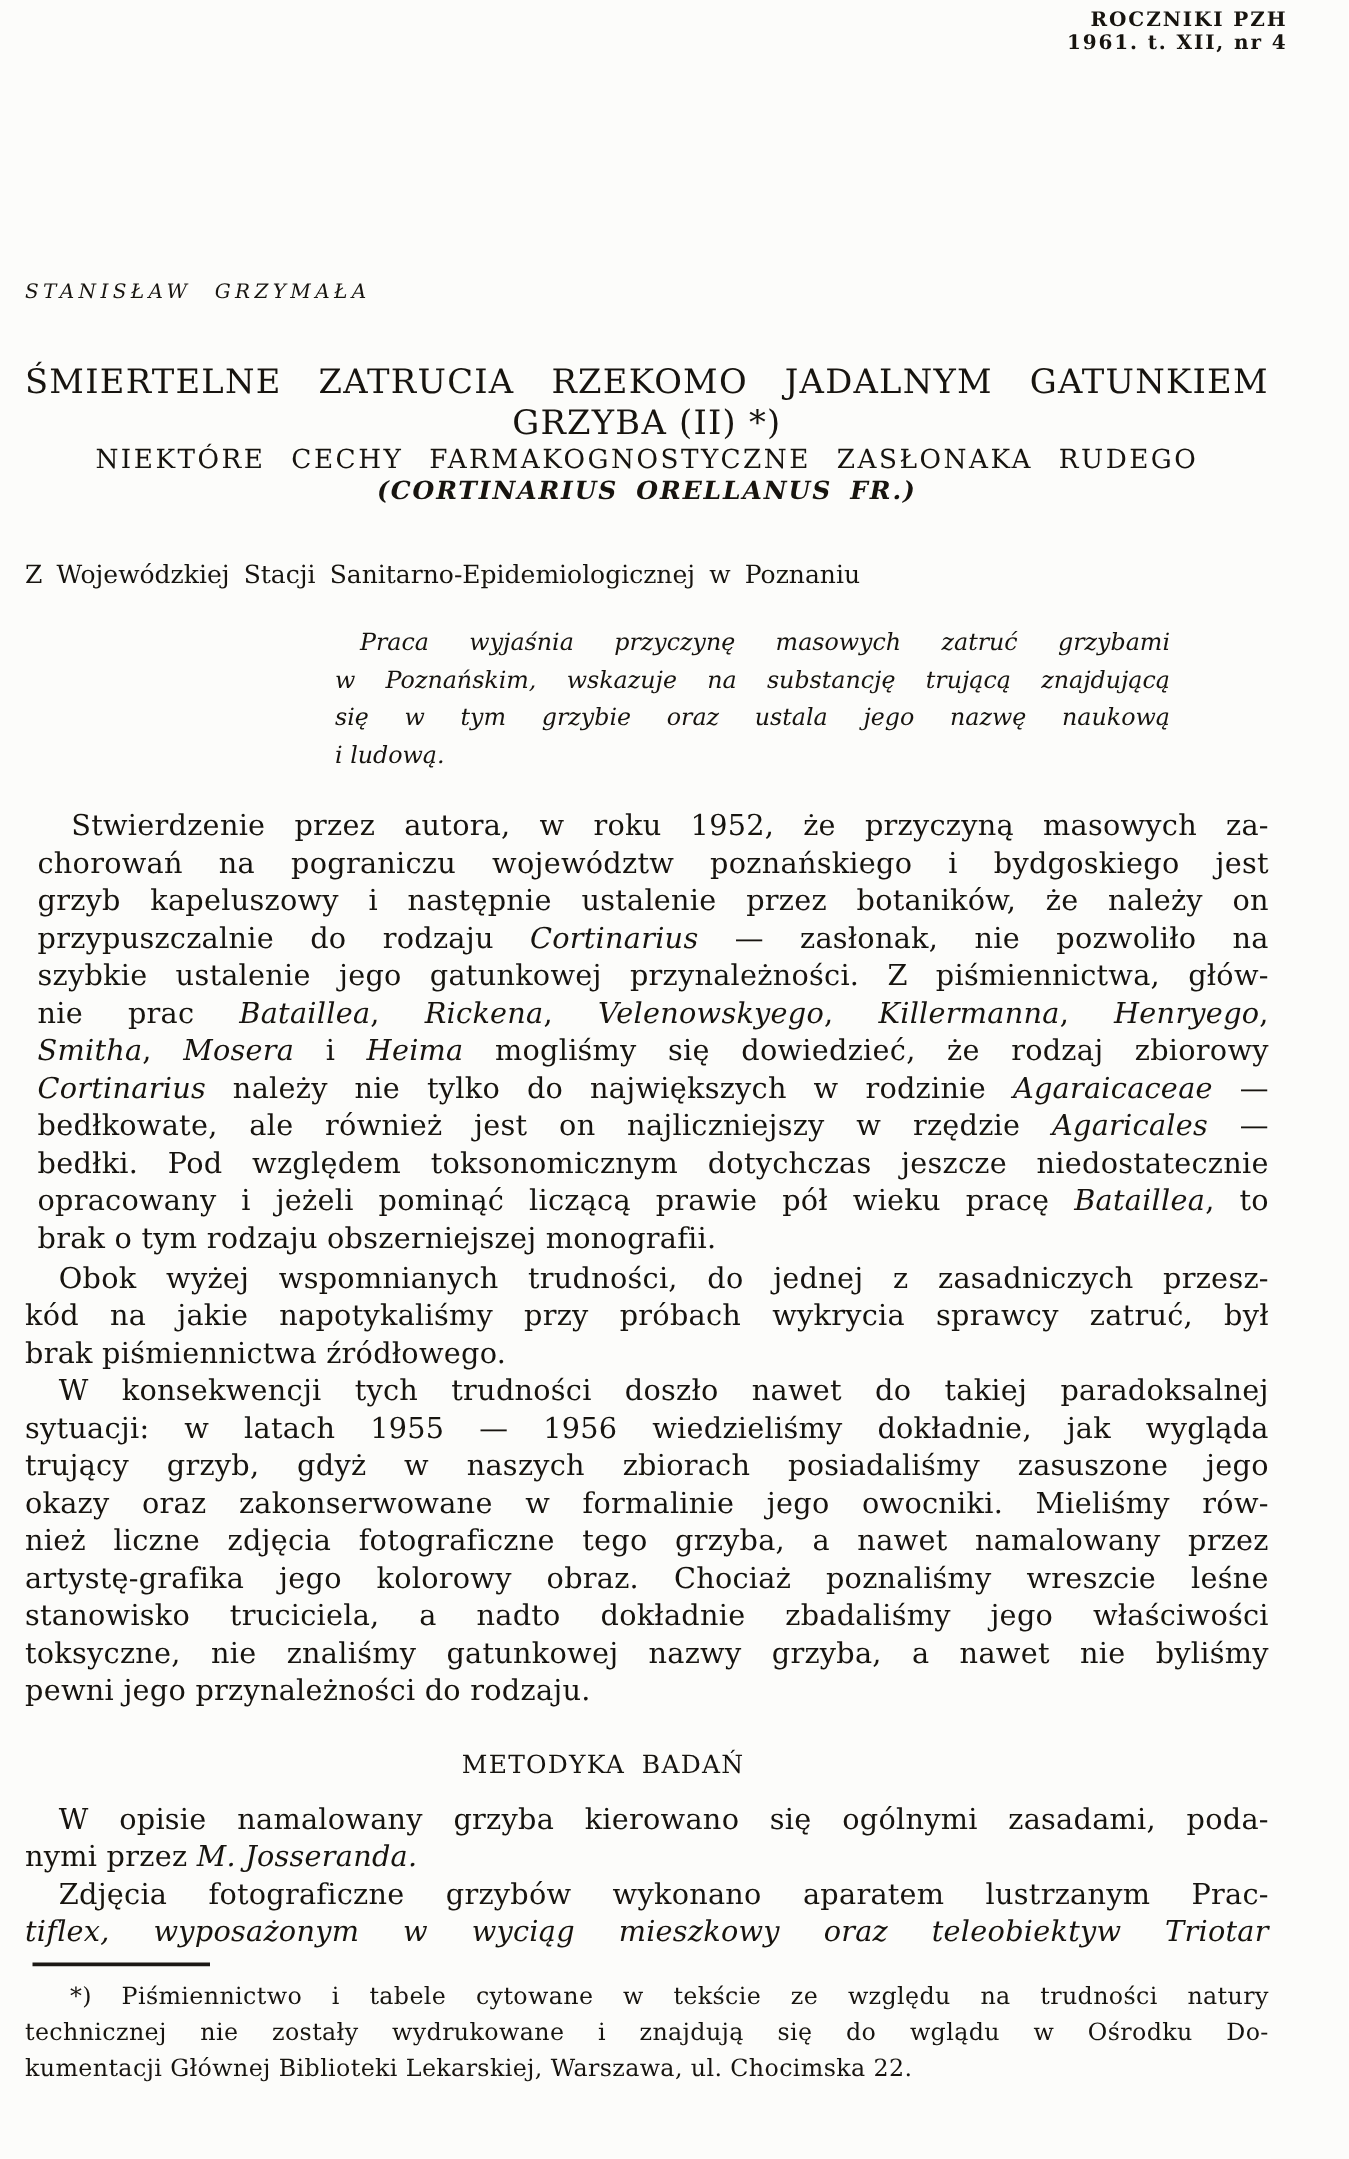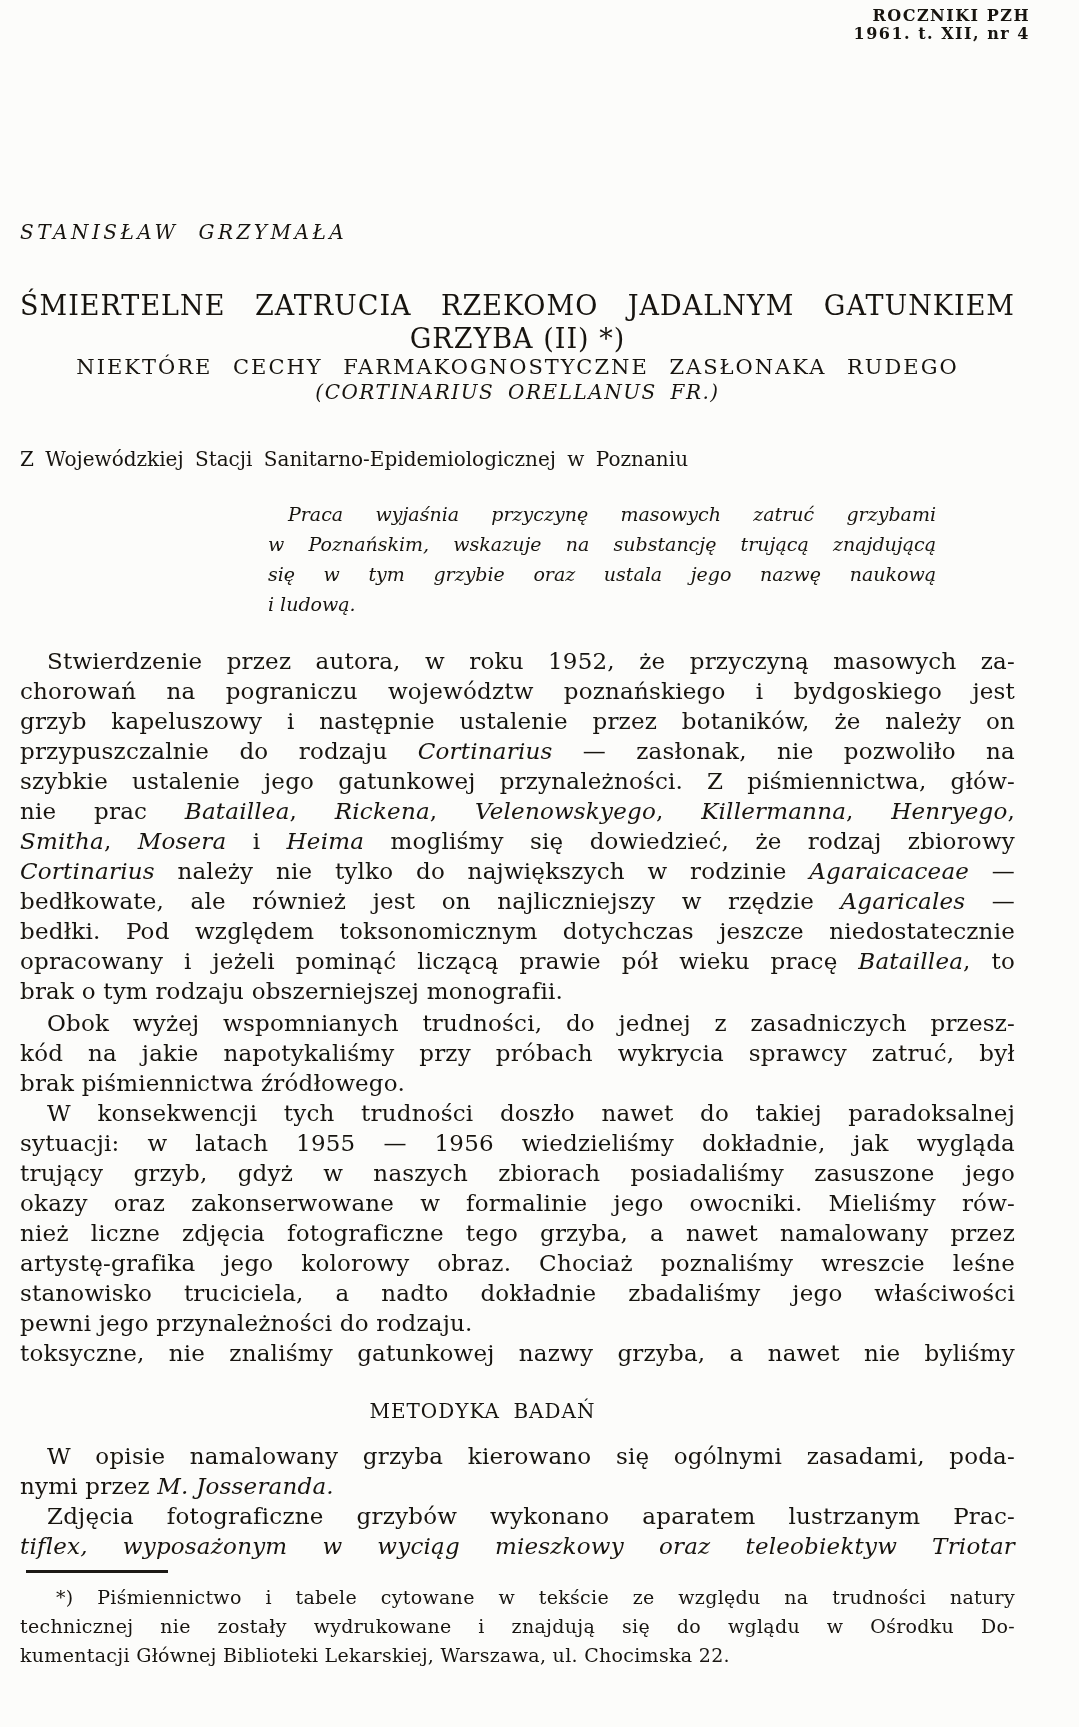--- a/index.html
+++ b/index.html
@@ -20,21 +20,21 @@
     right: 49px;
     text-align: right;
     font-weight: 700;
     font-size: 16px;
     line-height: 18px;
     letter-spacing: 1.5px;
   }
   .author {
     margin-top: 220px;
     font-style: italic;
-    font-size: 20px;
+    font-size: 16px;
     line-height: 25px;
     letter-spacing: 3.5px;
     word-spacing: 10px;
   }
   .t-main { margin-top: 44px; font-size: 27px; line-height: 33px; }
   .t1 { text-align: justify; text-align-last: justify; letter-spacing: 1px; }
   .t2 { text-align: center; letter-spacing: 1px; }
   .subtitle {
     font-size: 21px;
     line-height: 25px;
@@ -42,20 +42,21 @@
     letter-spacing: 2px;
     word-spacing: 12px;
   }
   .latin {
     font-size: 20px;
     line-height: 25px;
     text-align: center;
     font-style: italic;
     letter-spacing: 1.5px;
     word-spacing: 6px;
+    font-weight: bold;
   }
   .affiliation {
     margin-top: 41px;
     font-size: 20px;
     line-height: 26px;
     word-spacing: 5px;
   }
   .abstract {
     margin: 27px 0 1px 248px;
     width: 668px;
@@ -63,21 +64,21 @@
     font-size: 19px;
     line-height: 30px;
   }
   .abstract .line:first-child { text-indent: 20px; }
   .para { font-size: 23px; line-height: 30px; letter-spacing: 0.2px; }
   .body-para .line:first-child { text-indent: 27px; }
   .line { text-align: justify; text-align-last: justify; }
   .line.last { text-align-last: left; }
   .justify-last .line.last { text-align-last: justify; font-style: italic; }
   .it { font-style: italic; }
-  #para1 { margin-top: 27px; }
+  #para1 { margin-top: 27px; margin-left: 10px; }
   #para2 { margin-top: 2px; }
   .section-heading {
     margin-top: 30px;
     margin-right: 70px;
     text-align: center;
     font-size: 20px;
     line-height: 26px;
     letter-spacing: 1px;
     word-spacing: 6px;
   }
@@ -146,22 +147,22 @@
       <div class="line last"><span>brak piśmiennictwa źródłowego.</span></div>
     </div>
   <div id="para3" class="para body-para">
       <div class="line"><span>W konsekwencji tych trudności doszło nawet do takiej paradoksalnej</span></div>
       <div class="line"><span>sytuacji: w latach 1955 — 1956 wiedzieliśmy dokładnie, jak wygląda</span></div>
       <div class="line"><span>trujący grzyb, gdyż w naszych zbiorach posiadaliśmy zasuszone jego</span></div>
       <div class="line"><span>okazy oraz zakonserwowane w formalinie jego owocniki. Mieliśmy rów-</span></div>
       <div class="line"><span>nież liczne zdjęcia fotograficzne tego grzyba, a nawet namalowany przez</span></div>
       <div class="line"><span>artystę-grafika jego kolorowy obraz. Chociaż poznaliśmy wreszcie leśne</span></div>
       <div class="line"><span>stanowisko truciciela, a nadto dokładnie zbadaliśmy jego właściwości</span></div>
+      <div class="line"><span>toksyczne, nie znaliśmy gatunkowej nazwy grzyba, a nawet nie byliśmy</span></div>
       <div class="line last"><span>pewni jego przynależności do rodzaju.</span></div>
-      <div class="line"><span>toksyczne, nie znaliśmy gatunkowej nazwy grzyba, a nawet nie byliśmy</span></div>
     </div>
 
   <div class="section-heading">METODYKA BADAŃ</div>
 
   <div id="methods1" class="para body-para">
       <div class="line"><span>W opisie namalowany grzyba kierowano się ogólnymi zasadami, poda-</span></div>
       <div class="line last"><span>nymi przez </span><span class="it">M. Josseranda.</span></div>
     </div>
   <div id="methods2" class="para body-para justify-last">
       <div class="line"><span>Zdjęcia fotograficzne grzybów wykonano aparatem lustrzanym Prac-</span></div>

